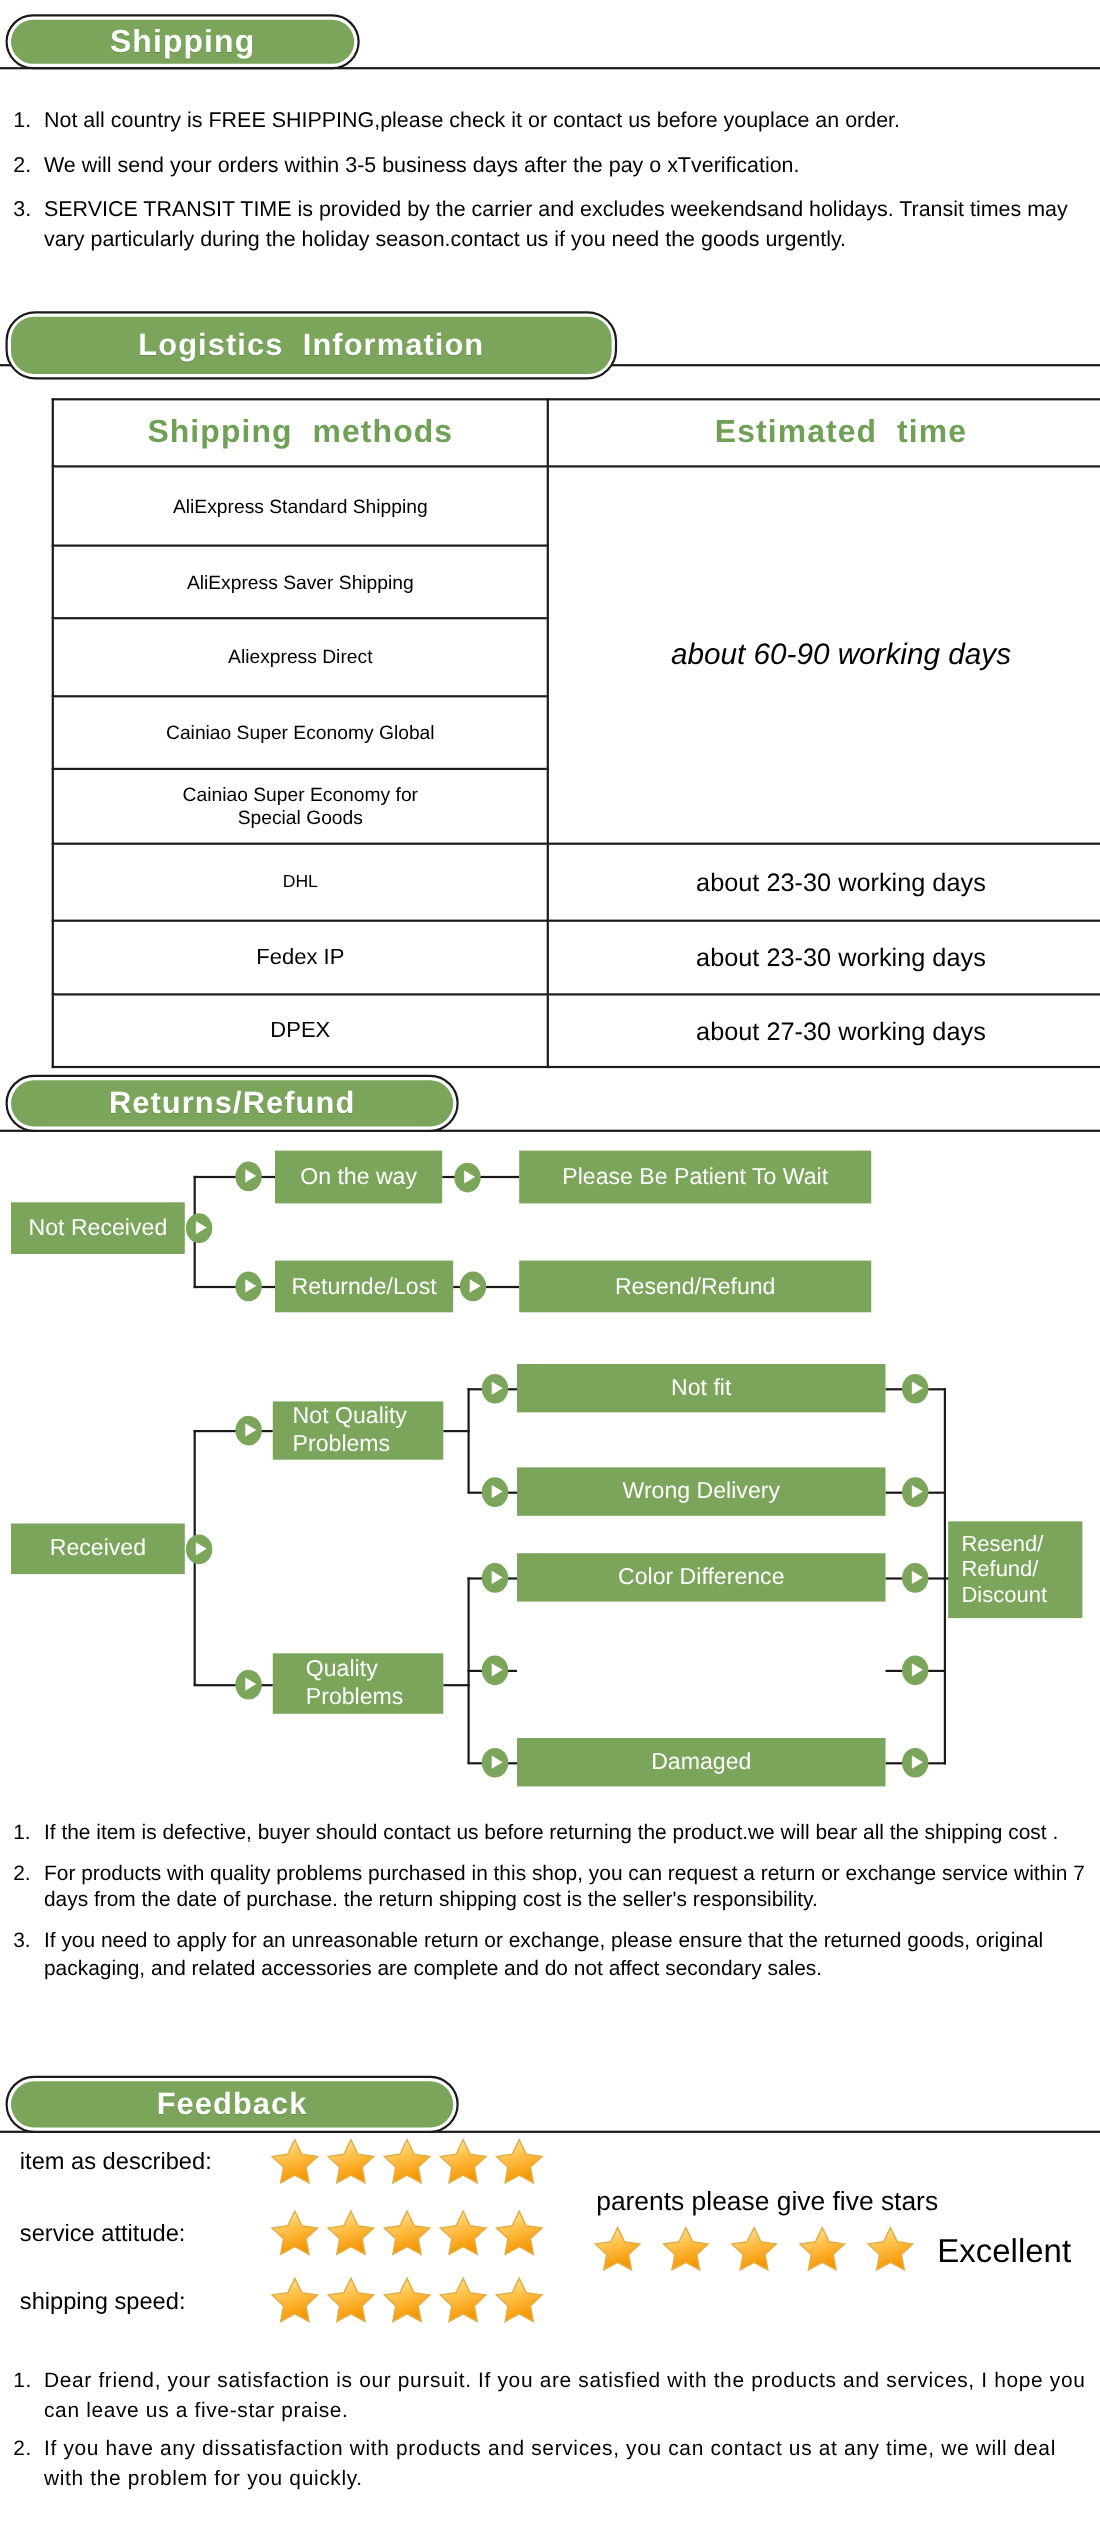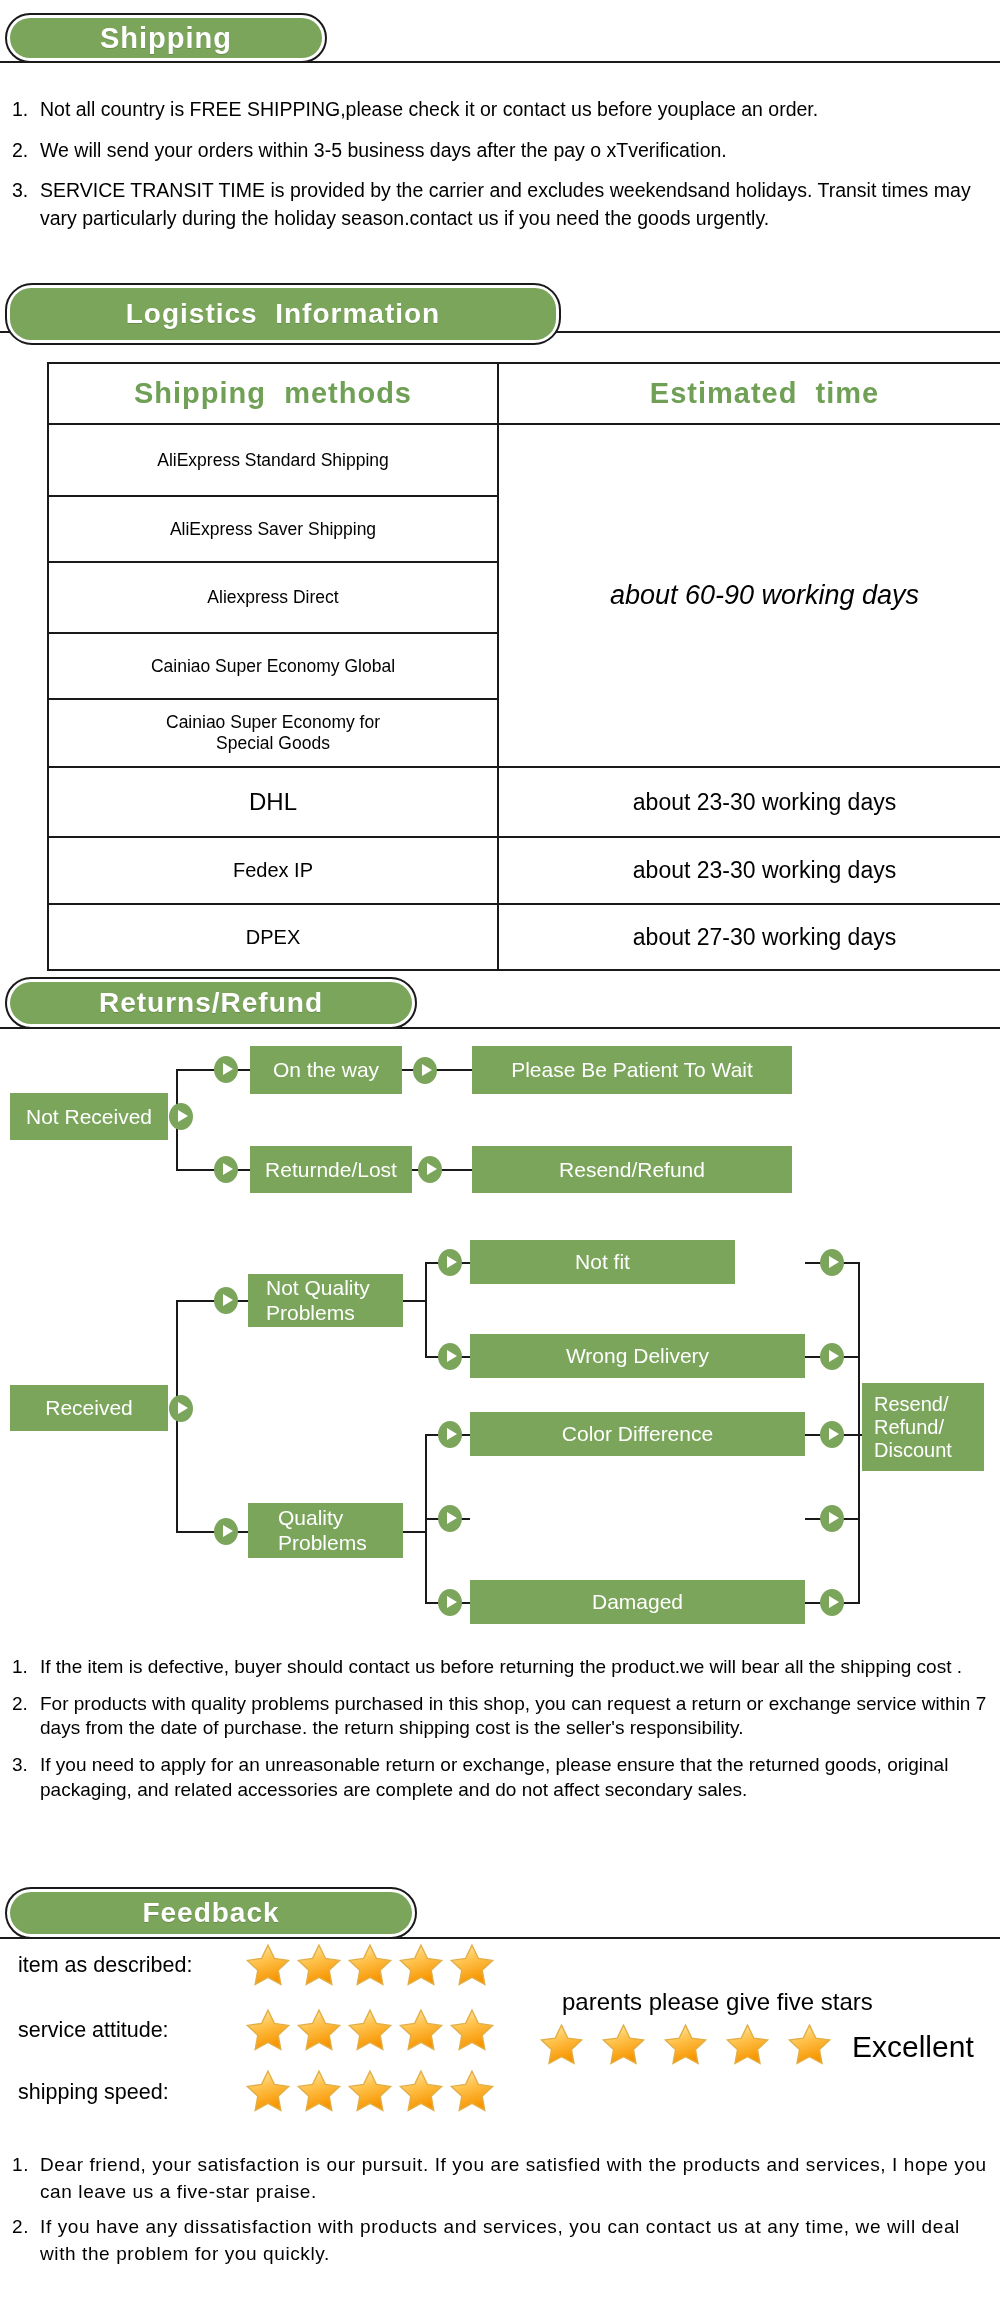--- a/index.html
+++ b/index.html
@@ -48,21 +48,21 @@
   .vl{position:absolute;width:2px;background:#1a1a1a;z-index:1;}
   .cir{position:absolute;width:24px;height:27px;background:#7BA55B;border-radius:50%;z-index:4;}
   .cir::after{content:"";position:absolute;left:9px;top:7px;width:0;height:0;
               border-left:10px solid #fff;border-top:6.5px solid transparent;
               border-bottom:6.5px solid transparent;}
 
   
   .fb-label{position:absolute;left:18px;font-size:21.5px;}
   .star-row{position:absolute;display:flex;}
   .star{display:block;}
-  #fb-note{position:absolute;left:542px;top:1988px;font-size:24px;margin-left:20px;}
+  #fb-note{position:absolute;left:542px;top:1988px;font-size:24px;}
   #fb-excellent{position:absolute;left:852px;top:2030px;font-size:30px;}
 </style>
 </head>
 <body>
 
 <div id="page">
 
   <div class="rule" style="top:61px"></div>
   <div class="banner" style="left:5px;top:13px;width:322px;height:50px">
     <div class="banner-inner">
@@ -113,21 +113,21 @@
           <td class="cell-method" style="height:69px">Aliexpress Direct</td>
         </tr>
     <tr>
           <td class="cell-method">Cainiao Super Economy Global</td>
         </tr>
     <tr>
           <td class="cell-method pre" style="height:66px">Cainiao Super Economy for
 Special Goods</td>
         </tr>
     <tr>
-      <td class="cell-method" style="font-size:24px;height:68px">DHL</td>
+      <td class="cell-method" style="font-size:16px;height:68px">DHL</td>
       <td class="cell-time">about 23-30 working days</td>
     </tr>
     <tr>
       <td class="cell-method" style="font-size:20px;height:65px">Fedex IP</td>
       <td class="cell-time">about 23-30 working days</td>
     </tr>
     <tr>
       <td class="cell-method" style="font-size:20px;height:64px">DPEX</td>
       <td class="cell-time">about 27-30 working days</td>
     </tr>
@@ -189,21 +189,21 @@
     <div class="fbox" style="left:10px;top:53px;width:158px;height:47px">Not Received</div>
     <div class="fbox" style="left:250px;top:6px;width:152px;height:48px">On the way</div>
     <div class="fbox" style="left:472px;top:6px;width:320px;height:48px">Please Be Patient To Wait</div>
     <div class="fbox" style="left:250px;top:106px;width:162px;height:47px">Returnde/Lost</div>
     <div class="fbox" style="left:472px;top:106px;width:320px;height:47px">Resend/Refund</div>
     <div class="fbox" style="left:10px;top:345px;width:158px;height:46px">Received</div>
     <div class="fbox left pre" style="left:248px;top:234px;width:155px;height:53px;line-height:1.15;padding-left:18px">Not Quality
 Problems</div>
     <div class="fbox left pre" style="left:248px;top:463px;width:155px;height:55px;line-height:1.15;padding-left:30px">Quality
 Problems</div>
-    <div class="fbox" style="left:470px;top:200px;width:265px;height:44px">Not fit</div>
+    <div class="fbox" style="left:470px;top:200px;width:335px;height:44px">Not fit</div>
     <div class="fbox" style="left:470px;top:294px;width:335px;height:44px">Wrong Delivery</div>
     <div class="fbox" style="left:470px;top:372px;width:335px;height:44px">Color Difference</div>
     <div class="fbox" style="left:470px;top:540px;width:335px;height:44px">Damaged</div>
     <div class="fbox left pre" style="left:862px;top:343px;width:122px;height:88px;font-size:20px;line-height:1.15;padding-left:12px">Resend/
 Refund/
 Discount</div>
   </div>
 
   <div id="list-returns" class="nlist">
     <div class="nitem">

